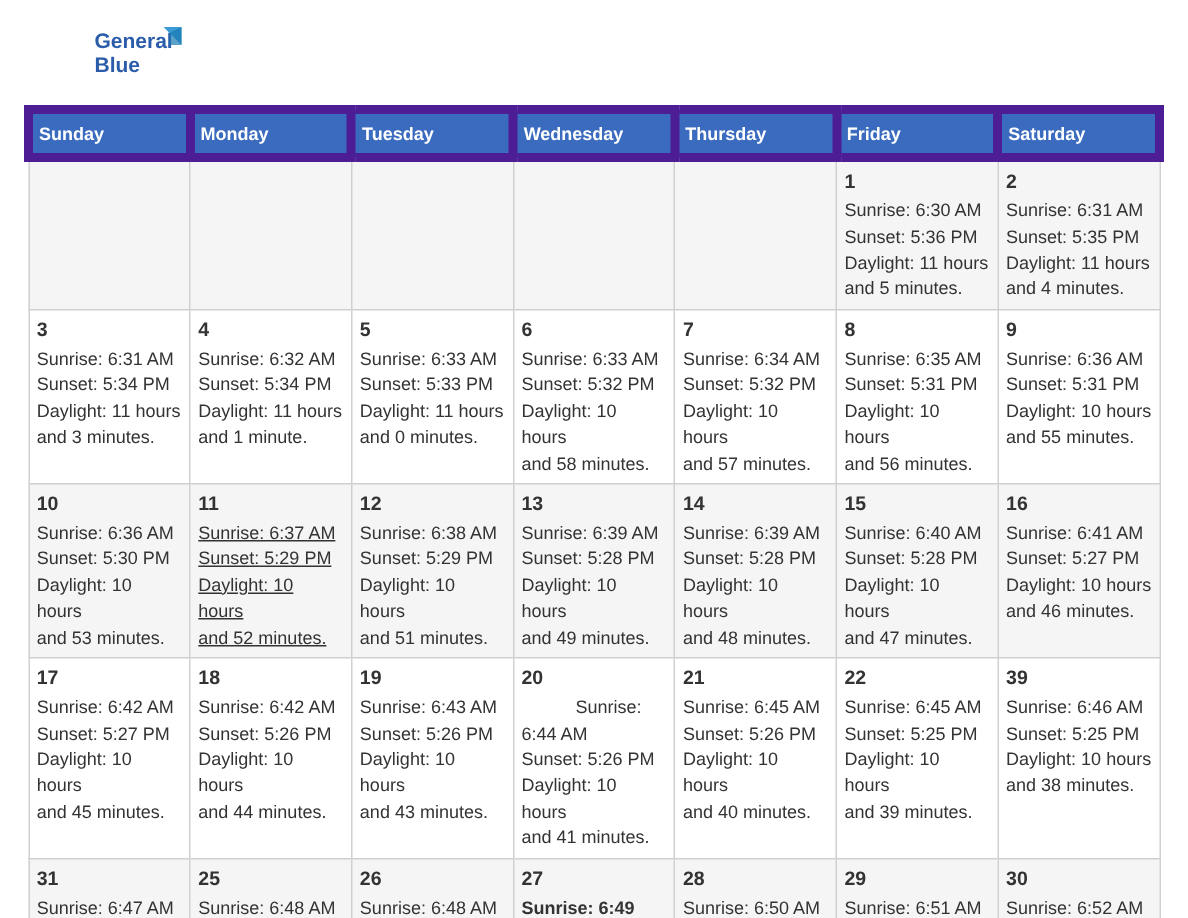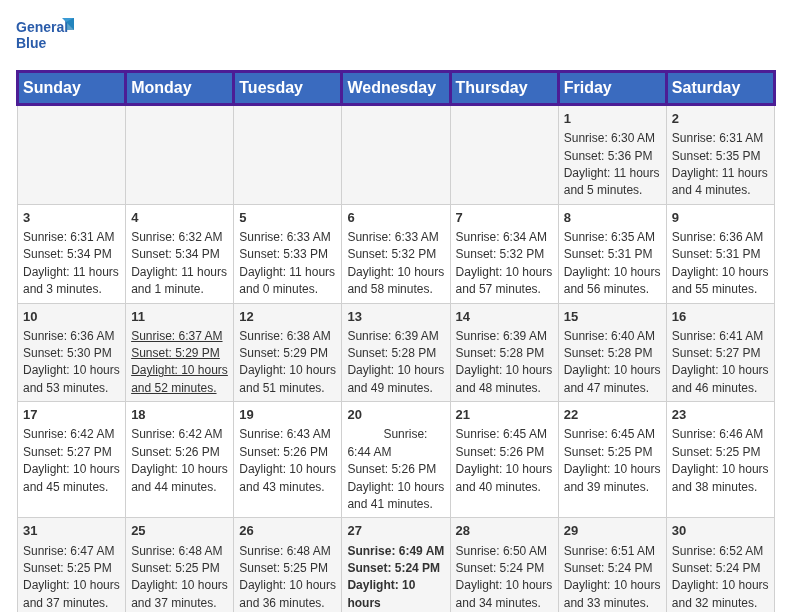--- a/index.html
+++ b/index.html
@@ -12,20 +12,21 @@
     }
     .header {
       display: flex;
       justify-content: space-between;
       align-items: flex-start;
       margin-bottom: 12px;
     }
     .logo {
       display: flex;
       gap: 4px;
+      margin-left: 47px;
     }
     .title-block {
       text-align: right;
     }
     .month-title {
       font-size: 32px;
       font-weight: bold;
       color: #333;
     }
     .location {
@@ -36,23 +37,23 @@
     table {
       width: 100%;
       border-collapse: collapse;
       font-size: 11px;
     }
     thead tr th {
       background-color: #3a6bbf;
       color: #fff;
       text-align: left;
       padding: 6px 4px;
-      font-size: 16px;
+      font-size: 12px;
       font-weight: bold;
-      border: 3px solid #4c1d95;
+      border: 6px solid #4c1d95;
     }
     tbody tr td {
       vertical-align: top;
       padding: 4px 5px;
       border: 1px solid #d0d0d0;
       min-height: 80px;
       height: 82px;
       width: calc(100% / 7);
       background: #fff;
       color: #333;
@@ -207,21 +208,21 @@
 Daylight: 10 hours
 and 41 minutes.</span></td>
         <td><span class="day-num">21</span><span class="day-detail" style="white-space: pre-line;">Sunrise: 6:45 AM
 Sunset: 5:26 PM
 Daylight: 10 hours
 and 40 minutes.</span></td>
         <td><span class="day-num">22</span><span class="day-detail" style="white-space: pre-line;">Sunrise: 6:45 AM
 Sunset: 5:25 PM
 Daylight: 10 hours
 and 39 minutes.</span></td>
-        <td><span class="day-num">23</span><span class="day-detail" style="white-space: pre-line;">Sunrise: 6:46 AM
+        <td><span class="day-num">39</span><span class="day-detail" style="white-space: pre-line;">Sunrise: 6:46 AM
 Sunset: 5:25 PM
 Daylight: 10 hours
 and 38 minutes.</span></td>
       </tr>
       <tr>
         <td><span class="day-num">31</span><span class="day-detail" style="white-space: pre-line;">Sunrise: 6:47 AM
 Sunset: 5:25 PM
 Daylight: 10 hours
 and 37 minutes.</span></td>
         <td><span class="day-num">25</span><span class="day-detail" style="white-space: pre-line;">Sunrise: 6:48 AM

